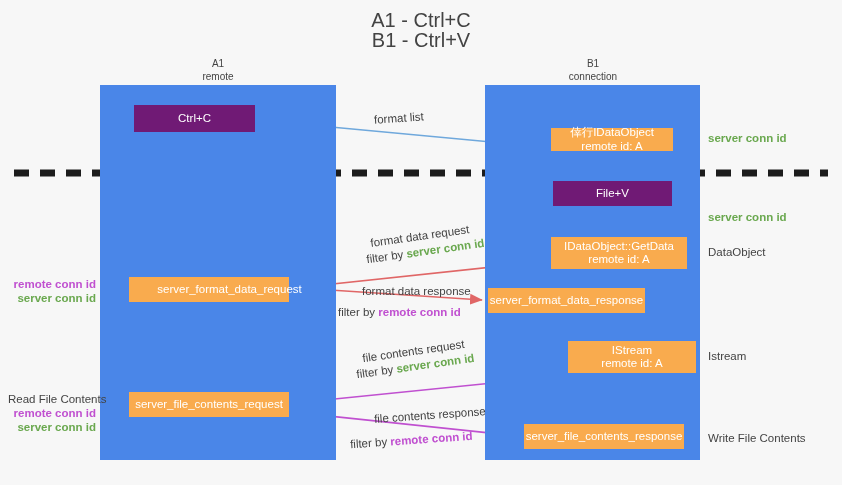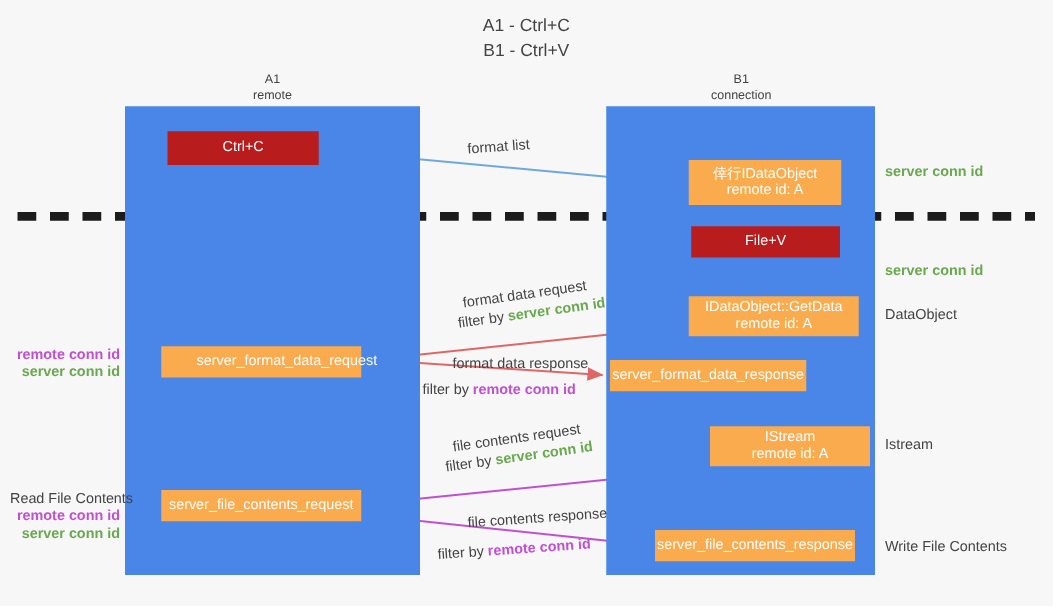--- a/index.html
+++ b/index.html
@@ -44,43 +44,43 @@
   .head-a { left: 138px; top: 57px; width: 160px; }
   .head-b { left: 523px; top: 57px; width: 140px; }
 
   .title {
     position: absolute;
     left: 0;
     top: 10px;
     width: 842px;
     text-align: center;
     color: #434343;
-    font-size: 14px;
+    font-size: 20px;
     line-height: 20px;
   }
   .title span { display: block; }
 
   .node {
     position: absolute;
     box-sizing: border-box;
     display: flex;
     flex-direction: column;
     align-items: center;
     justify-content: center;
     color: #ffffff;
     font-size: 11.5px;
     line-height: 13.5px;
     text-align: center;
   }
-  .node.green { background: #b91c1c; }
+  .node.green { background: #701a75; }
   .node.orange { background: #f9ab4e; }
   .node .ln { display: block; white-space: nowrap; }
 
   .n-ctrlc   { left: 134px; top: 105px; width: 121px; height: 27px; }
-  .n-idataobj{ left: 551px; top: 128px; width: 122px; height: 36px; }
+  .n-idataobj{ left: 551px; top: 128px; width: 122px; height: 23px; }
   .n-ctrlv   { left: 553px; top: 181px; width: 119px; height: 25px; }
   .n-getdata { left: 551px; top: 237px; width: 136px; height: 32px; }
   .n-istream { left: 568px; top: 341px; width: 128px; height: 32px; }
   .n-sfdreq  { left: 129px; top: 277px; width: 160px; height: 25px; padding-left: 41px; }
   .n-sfdres  { left: 488px; top: 288px; width: 157px; height: 25px; }
   .n-sfcreq  { left: 129px; top: 392px; width: 160px; height: 25px; }
   .n-sfcres  { left: 524px; top: 424px; width: 160px; height: 25px; }
 
   .side-label {
     position: absolute;

